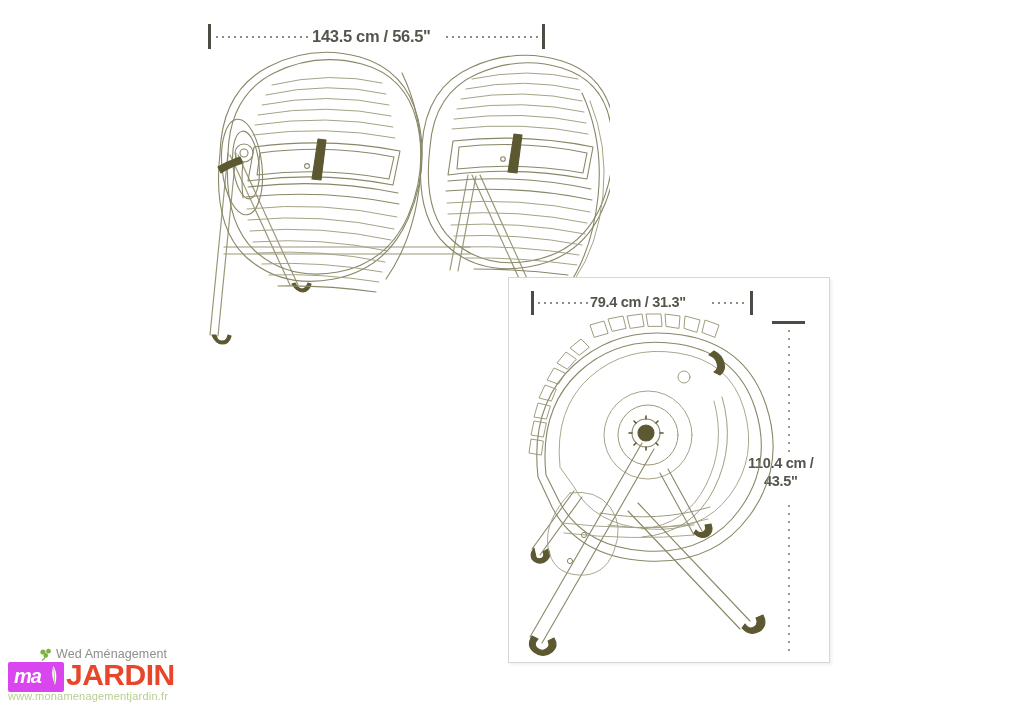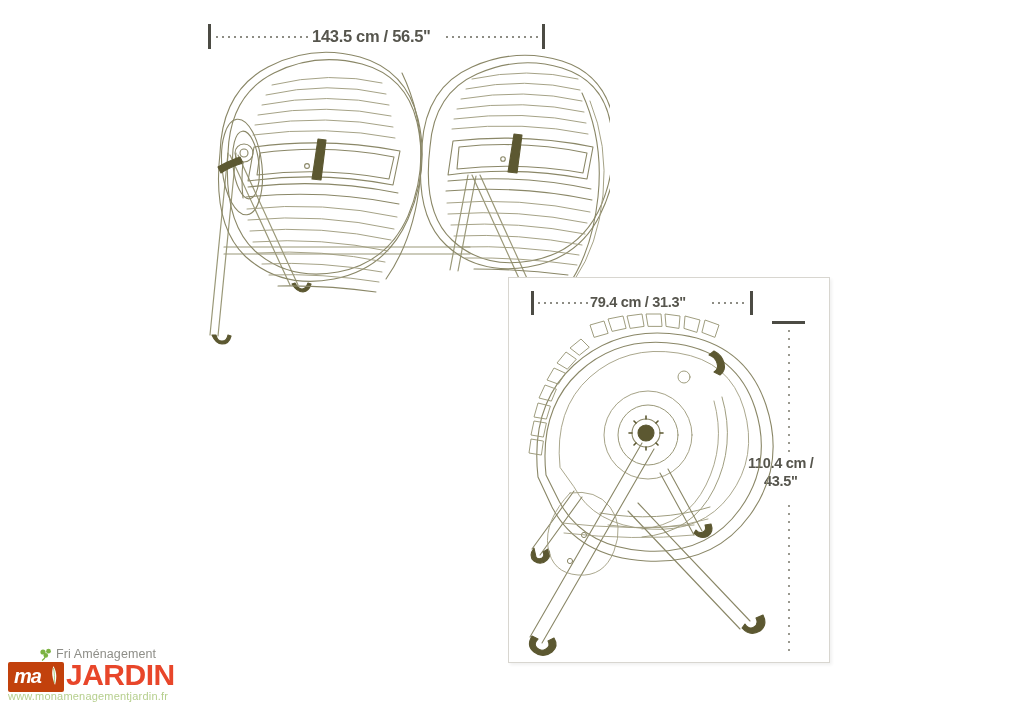--- a/index.html
+++ b/index.html
@@ -110,21 +110,21 @@
     top: 647px;
     width: 200px;
     height: 52px;
   }
   #logo-mark {
     position: absolute;
     left: 0px;
     top: 15px;
     width: 56px;
     height: 30px;
-    background: #c2410c;
+    background: #d946ef;
     border-radius: 2px;
   }
   #logo-mark-text {
     position: absolute;
     left: 6px;
     top: 3px;
     font-size: 20px;
     font-weight: 700;
     font-style: italic;
     color: #ffffff;
@@ -389,18 +389,18 @@
         <path d="M4.5 0 C7 5 8.5 10 6 19 C3.5 13 2 6 4.5 0 Z" fill="#ffffff"></path>
         <path d="M4.5 2 C5.5 7 5.6 12 5.2 17" stroke="#7cb342" stroke-width="0.7" fill="none"></path>
       </svg>
     </div>
     <svg id="logo-flower" viewBox="0 0 14 13">
       <circle cx="4" cy="4" r="2.6" fill="#7cb342"></circle>
       <circle cx="9.5" cy="3.2" r="2.4" fill="#7cb342"></circle>
       <circle cx="6.8" cy="7.4" r="2.3" fill="#7cb342"></circle>
       <path d="M6.5 8 C6 10 5 11.5 3 12.6" stroke="#7cb342" stroke-width="1.1" fill="none"></path>
     </svg>
-    <div id="logo-tagline">Fri Aménagement</div>
+    <div id="logo-tagline">Wed Aménagement</div>
     <div id="logo-brand">JARDIN</div>
     <div id="logo-url">www.monamenagementjardin.fr</div>
   </div>
 
 </div>
 
 </body></html>

